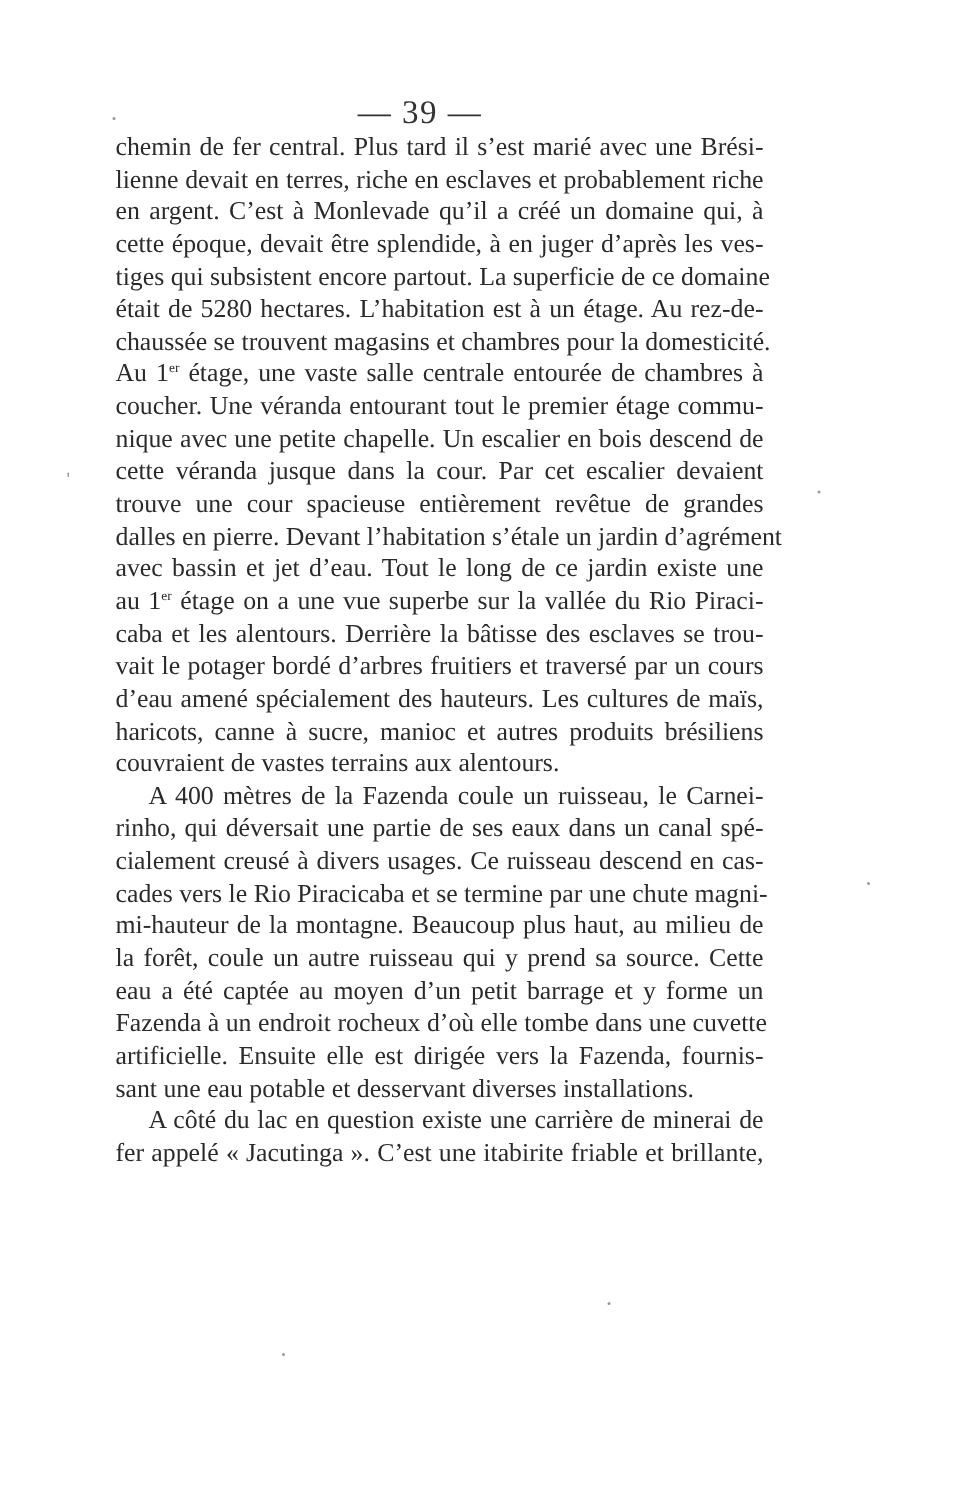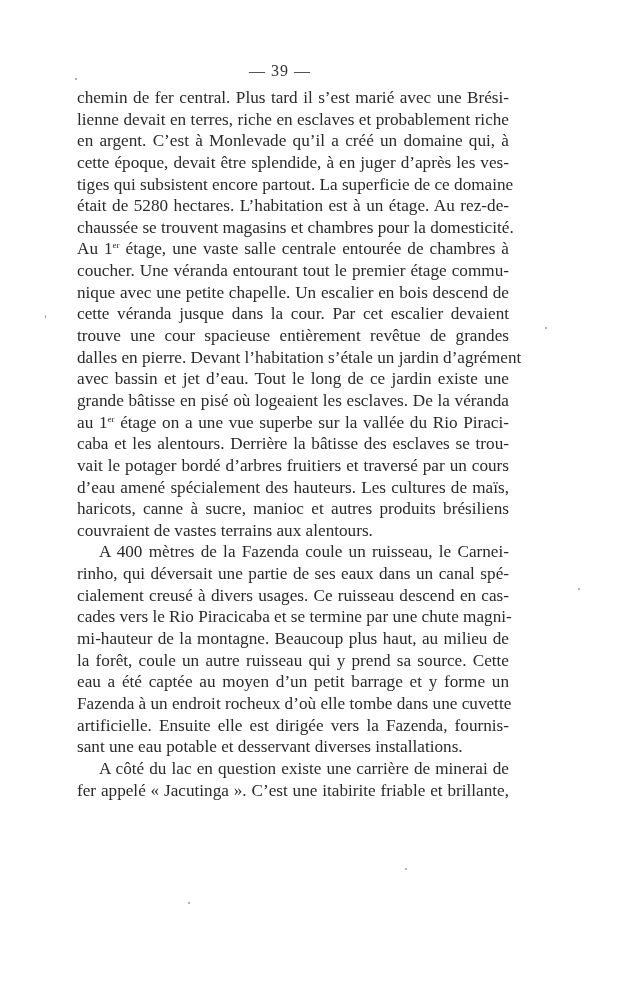--- a/index.html
+++ b/index.html
@@ -14,21 +14,21 @@
       overflow: hidden;
       font-family: "Liberation Serif", "DejaVu Serif", serif;
       color: #2a2a2a;
     }
     .page-number {
       position: absolute;
       top: 62px;
       left: 0;
       width: 560px;
       text-align: center;
-      font-size: 16px;
+      font-size: 22px;
       letter-spacing: 1px;
       color: #333;
     }
     .text-block {
       position: absolute;
       top: 87px;
       left: 77px;
       width: 432px;
     }
     .line {
@@ -72,21 +72,20 @@
     <span class="line">tiges qui subsistent encore partout. La superficie de ce domaine</span>
     <span class="line">était de 5280 hectares. L’habitation est à un étage. Au rez-de-</span>
     <span class="line">chaussée se trouvent magasins et chambres pour la domesticité.</span>
     <span class="line">Au 1<sup>er</sup> étage, une vaste salle centrale entourée de chambres à</span>
     <span class="line">coucher. Une véranda entourant tout le premier étage commu-</span>
     <span class="line">nique avec une petite chapelle. Un escalier en bois descend de</span>
     <span class="line">cette véranda jusque dans la cour. Par cet escalier devaient</span>
     <span class="line">trouve une cour spacieuse entièrement revêtue de grandes</span>
     <span class="line">dalles en pierre. Devant l’habitation s’étale un jardin d’agrément</span>
     <span class="line">avec bassin et jet d’eau. Tout le long de ce jardin existe une</span>
-    <span class="line">grande bâtisse en pisé où logeaient les esclaves. De la véranda</span>
     <span class="line">au 1<sup>er</sup> étage on a une vue superbe sur la vallée du Rio Piraci-</span>
     <span class="line">caba et les alentours. Derrière la bâtisse des esclaves se trou-</span>
     <span class="line">vait le potager bordé d’arbres fruitiers et traversé par un cours</span>
     <span class="line">d’eau amené spécialement des hauteurs. Les cultures de maïs,</span>
     <span class="line">haricots, canne à sucre, manioc et autres produits brésiliens</span>
     <span class="line last">couvraient de vastes terrains aux alentours.</span>
     <span class="line indent">A 400 mètres de la Fazenda coule un ruisseau, le Carnei-</span>
     <span class="line">rinho, qui déversait une partie de ses eaux dans un canal spé-</span>
     <span class="line">cialement creusé à divers usages. Ce ruisseau descend en cas-</span>
     <span class="line">cades vers le Rio Piracicaba et se termine par une chute magni-</span>

